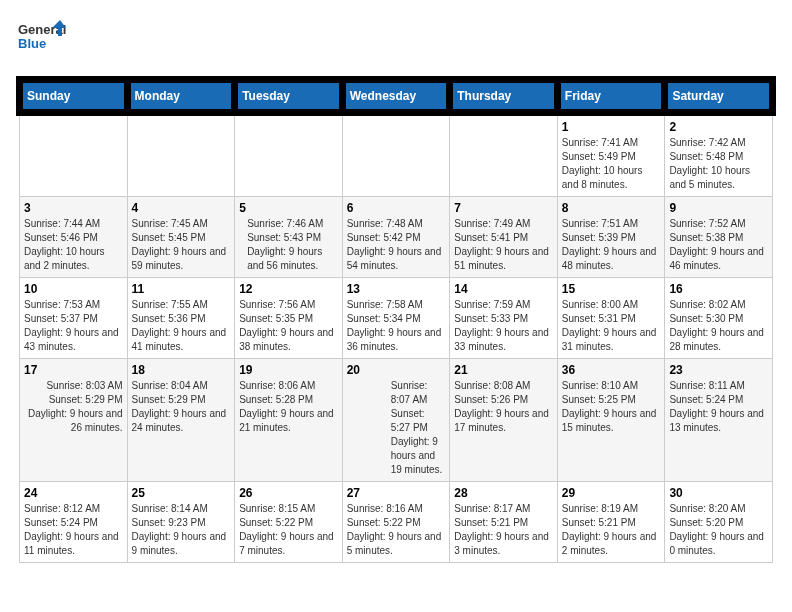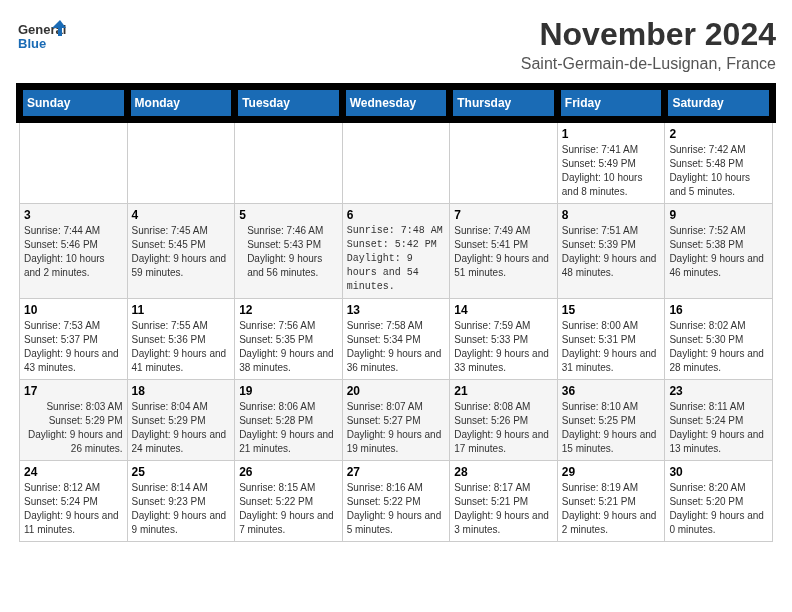--- a/index.html
+++ b/index.html
@@ -80,24 +80,20 @@
 <body>
 
 <div class="header-section">
   <div class="logo">
   <svg width="50" height="50" viewBox="0 0 50 50">
     <text x="2" y="18" font-size="13" font-weight="bold" font-family="Arial" fill="#333">General</text>
     <text x="2" y="32" font-size="13" font-weight="bold" font-family="Arial" fill="#1a6bb5">Blue</text>
     <polygon points="44,4 50,12 46,12 46,20 42,20 42,12 36,12" fill="#1a6bb5"></polygon>
   </svg>
 </div>
-  <div class="title-section">
-    <div class="month-title">November 2024</div>
-    <div class="location-title">Saint-Germain-de-Lusignan, France</div>
-  </div>
 </div>
 
 <table class="calendar-table">
   <thead>
     <tr>
     <th>Sunday</th>
         <th>Monday</th>
         <th>Tuesday</th>
         <th>Wednesday</th>
         <th>Thursday</th>
@@ -139,21 +135,21 @@
 Daylight: 9 hours and 59 minutes.</div>
         </td>
         <td>
           <span class="day-number">5</span>
           <div class="day-info" style="white-space: pre-line; margin-left: 8px;">Sunrise: 7:46 AM
 Sunset: 5:43 PM
 Daylight: 9 hours and 56 minutes.</div>
         </td>
         <td>
           <span class="day-number">6</span>
-          <div class="day-info" style="white-space: pre-line; font-family: Liberation Mono, monospace;">Sunrise: 7:48 AM
+          <div class="day-info" style="white-space: pre-line;">Sunrise: 7:48 AM
 Sunset: 5:42 PM
 Daylight: 9 hours and 54 minutes.</div>
         </td>
         <td>
           <span class="day-number">7</span>
           <div class="day-info" style="white-space: pre-line;">Sunrise: 7:49 AM
 Sunset: 5:41 PM
 Daylight: 9 hours and 51 minutes.</div>
         </td>
         <td>
@@ -227,21 +223,21 @@
 Daylight: 9 hours and 24 minutes.</div>
         </td>
         <td>
           <span class="day-number">19</span>
           <div class="day-info" style="white-space: pre-line;">Sunrise: 8:06 AM
 Sunset: 5:28 PM
 Daylight: 9 hours and 21 minutes.</div>
         </td>
         <td>
           <span class="day-number">20</span>
-          <div class="day-info" style="white-space: pre-line;">Sunrise: 8:07 AM
+          <div class="day-info" style="white-space: pre-line; margin-left: 44px;">Sunrise: 8:07 AM
 Sunset: 5:27 PM
 Daylight: 9 hours and 19 minutes.</div>
         </td>
         <td>
           <span class="day-number">21</span>
           <div class="day-info" style="white-space: pre-line;">Sunrise: 8:08 AM
 Sunset: 5:26 PM
 Daylight: 9 hours and 17 minutes.</div>
         </td>
         <td>

